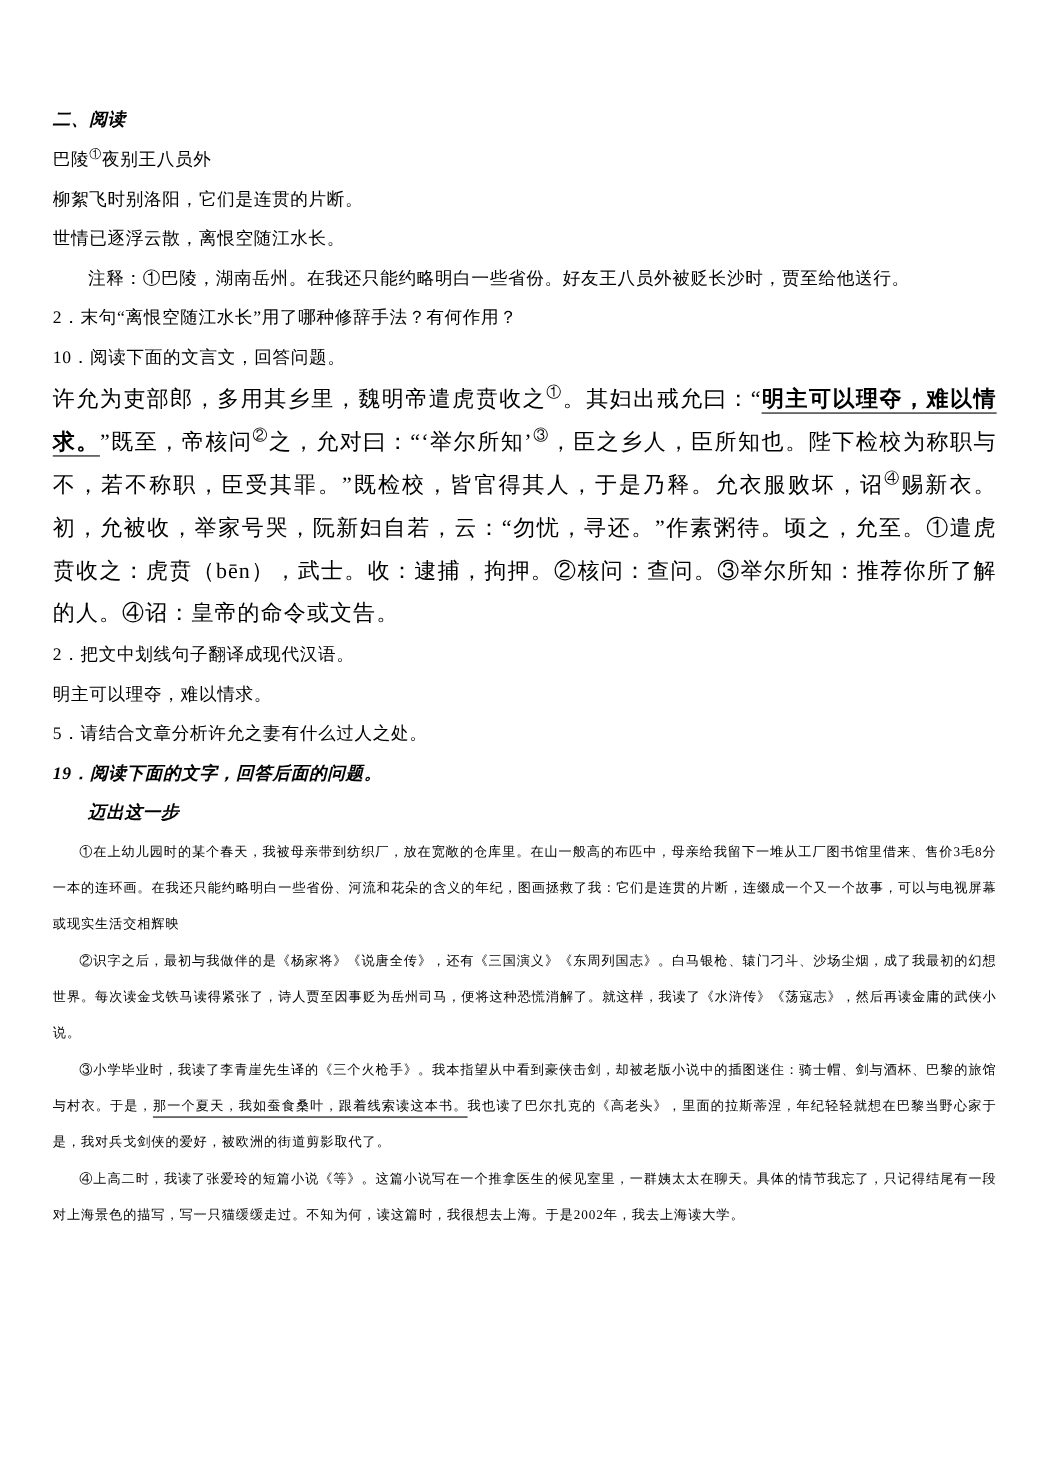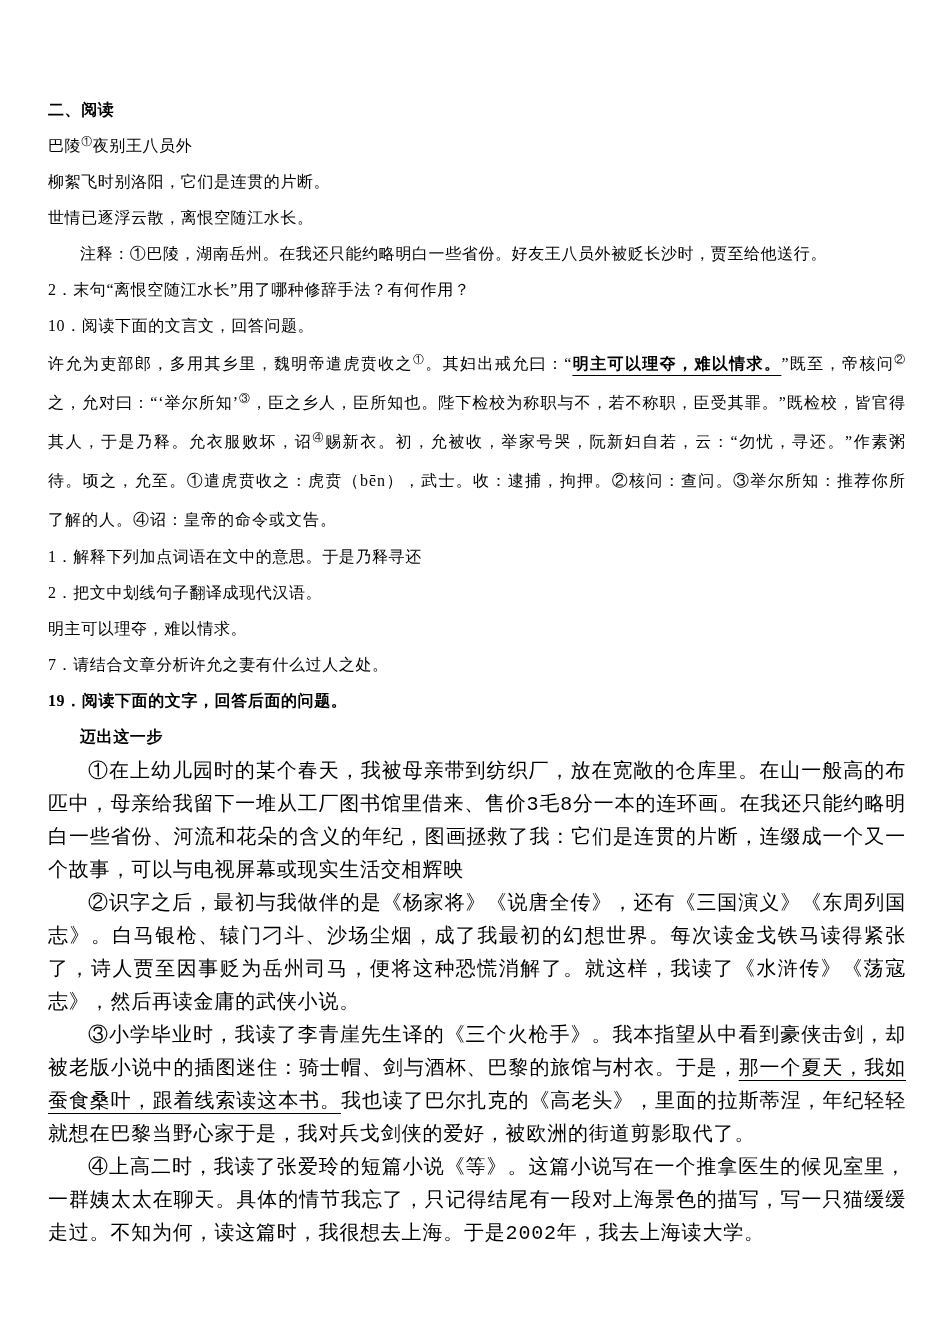--- a/index.html
+++ b/index.html
@@ -15,35 +15,34 @@
     margin: 0 auto;
     background: #ffffff;
     padding: 92px 44px 40px 48px;
   }
   .line {
     font-size: 16px;
     line-height: 36px;
     font-weight: 400;
     letter-spacing: 0.6px;
   }
-  .bold { font-weight: 700; }
+  .bold { font-weight: 700; font-style: italic; }
   .indent { text-indent: 2em; }
   .passage {
-    font-size: 16px;
+    font-size: 20px;
     line-height: 39px;
     text-align: justify;
     letter-spacing: 1px;
   }
   .para {
-    font-size: 20px;
+    font-size: 12px;
     line-height: 33px;
     text-align: justify;
     text-indent: 2em;
     letter-spacing: 0.8px;
-    font-family: Liberation Mono, monospace;
   }
   .u {
     text-decoration: underline;
     text-underline-offset: 6px;
     text-decoration-thickness: 1px;
   }
   .hl { font-weight: 700; }
   sup {
     font-size: 0.68em;
     vertical-align: super;
@@ -62,24 +61,23 @@
 
   <p class="line">柳絮飞时别洛阳，它们是连贯的片断。</p>
   <p class="line">世情已逐浮云散，离恨空随江水长。</p>
   <p class="line indent">注释：①巴陵，湖南岳州。在我还只能约略明白一些省份。好友王八员外被贬长沙时，贾至给他送行。</p>
   <p class="line">2．末句“离恨空随江水长”用了哪种修辞手法？有何作用？</p>
 
   <p class="line">10．阅读下面的文言文，回答问题。</p>
 
   <div class="passage"><span>许允为吏部郎，多用其乡里，魏明帝遣虎贲收之</span><sup>①</sup><span>。其妇出戒允曰：“</span><span class="u hl">明主可以理夺，难以情求。</span><span>”既至，帝核问</span><sup>②</sup><span>之，允对曰：“‘举尔所知’</span><sup>③</sup><span>，臣之乡人，臣所知也。陛下检校为称职与不，若不称职，臣受其罪。”既检校，皆官得其人，于是乃释。允衣服败坏，诏</span><sup>④</sup><span>赐新衣。初，允被收，举家号哭，阮新妇自若，云：“勿忧，寻还。”作素粥待。顷之，允至。①遣虎贲收之：虎贲（bēn），武士。收：逮捕，拘押。②核问：查问。③举尔所知：推荐你所了解的人。④诏：皇帝的命令或文告。</span></div>
 
-  <p class="line">1．解释下列加点词语在文中的意思。于是乃释寻还</p>
   <p class="line">2．把文中划线句子翻译成现代汉语。</p>
   <p class="line">明主可以理夺，难以情求。</p>
-  <p class="line">7．请结合文章分析许允之妻有什么过人之处。</p>
+  <p class="line">5．请结合文章分析许允之妻有什么过人之处。</p>
 
   <p class="line bold">19．阅读下面的文字，回答后面的问题。</p>
   <p class="line bold indent">迈出这一步</p>
 
   <p class="para">①在上幼儿园时的某个春天，我被母亲带到纺织厂，放在宽敞的仓库里。在山一般高的布匹中，母亲给我留下一堆从工厂图书馆里借来、售价3毛8分一本的连环画。在我还只能约略明白一些省份、河流和花朵的含义的年纪，图画拯救了我：它们是连贯的片断，连缀成一个又一个故事，可以与电视屏幕或现实生活交相辉映</p>
   <p class="para">②识字之后，最初与我做伴的是《杨家将》《说唐全传》，还有《三国演义》《东周列国志》。白马银枪、辕门刁斗、沙场尘烟，成了我最初的幻想世界。每次读金戈铁马读得紧张了，诗人贾至因事贬为岳州司马，便将这种恐慌消解了。就这样，我读了《水浒传》《荡寇志》，然后再读金庸的武侠小说。</p>
 
   <p class="para"><span>③小学毕业时，我读了李青崖先生译的《三个火枪手》。我本指望从中看到豪侠击剑，却被老版小说中的插图迷住：骑士帽、剑与酒杯、巴黎的旅馆与村衣。于是，</span><span class="u">那一个夏天，我如蚕食桑叶，跟着线索读这本书。</span><span>我也读了巴尔扎克的《高老头》，里面的拉斯蒂涅，年纪轻轻就想在巴黎当野心家于是，我对兵戈剑侠的爱好，被欧洲的街道剪影取代了。</span></p>
 
   <p class="para">④上高二时，我读了张爱玲的短篇小说《等》。这篇小说写在一个推拿医生的候见室里，一群姨太太在聊天。具体的情节我忘了，只记得结尾有一段对上海景色的描写，写一只猫缓缓走过。不知为何，读这篇时，我很想去上海。于是2002年，我去上海读大学。</p>

